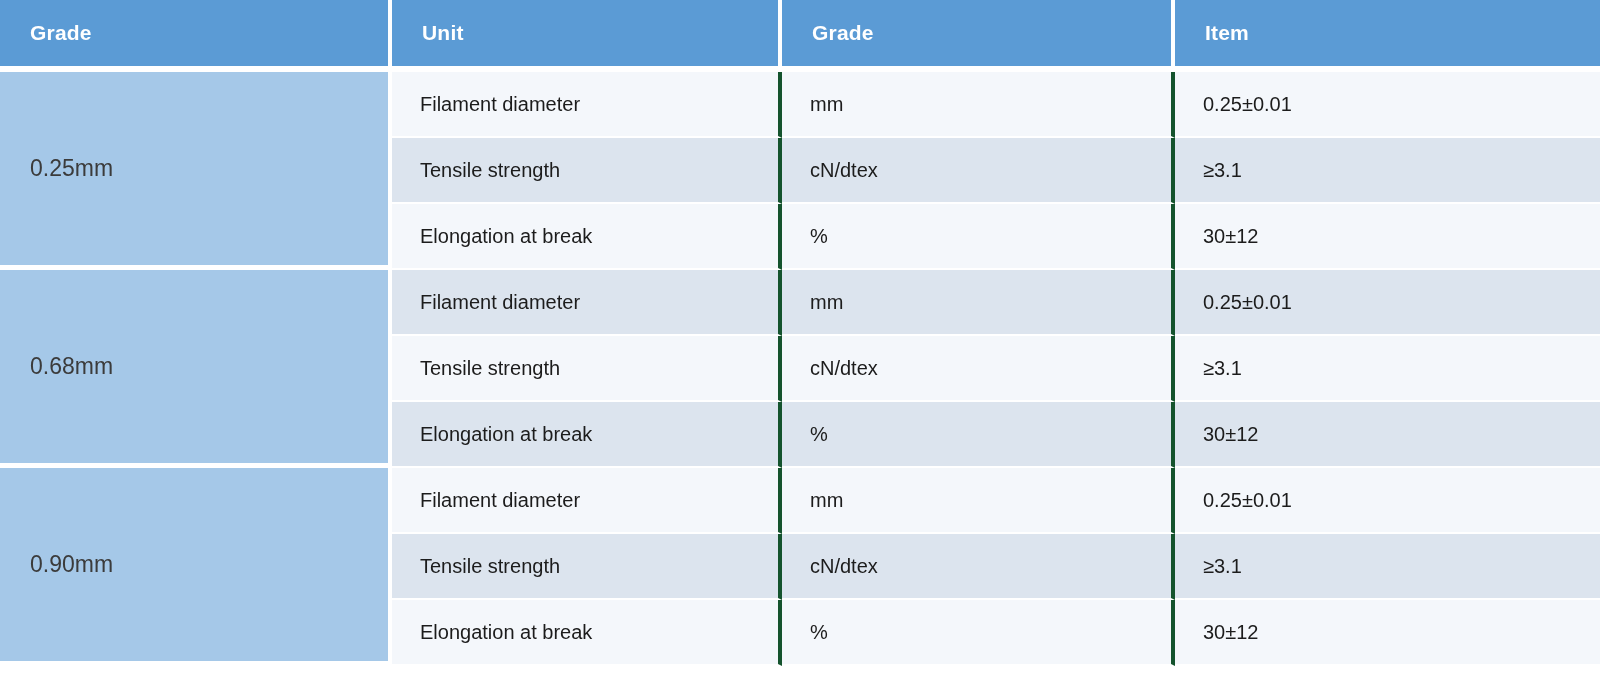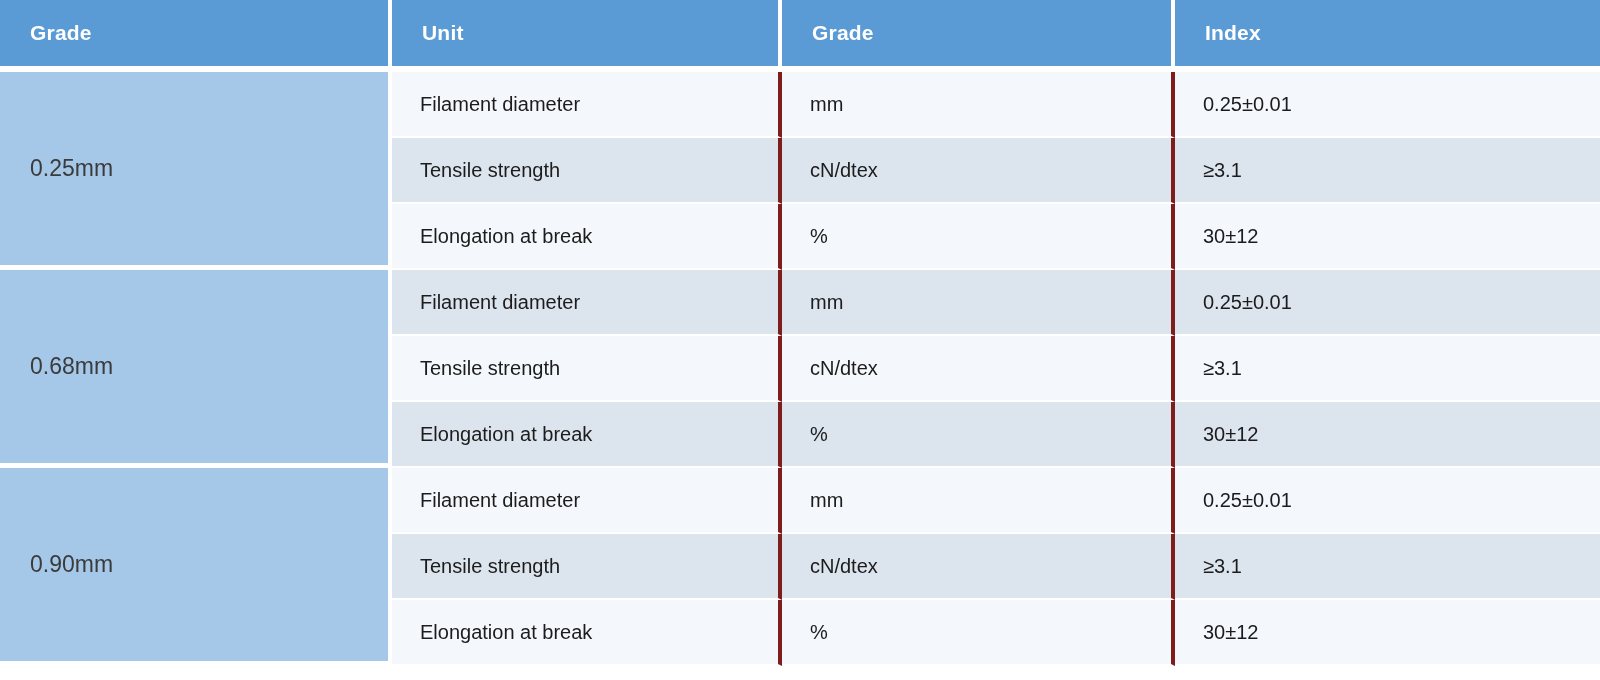--- a/index.html
+++ b/index.html
@@ -55,21 +55,21 @@
     box-sizing: border-box;
   }
 
   
   td.data-cell {
     font-size: 20px;
     color: #1c1c1c;
     height: 66px;
     padding: 0 0 0 28px;
     vertical-align: middle;
-    border-right: 4px solid #7f1d1d;
+    border-right: 4px solid #14532d;
     border-bottom: 2px solid #ffffff;
     box-sizing: border-box;
     white-space: nowrap;
   }
   td.data-cell.last { border-right: none; }
 
   tr.stripe-light td.data-cell { background: #f4f7fb; }
   tr.stripe-dark  td.data-cell { background: #dce4ee; }
 </style>
 </head>
@@ -80,21 +80,21 @@
     <col class="col-grade">
       <col class="col-item">
       <col class="col-unit">
       <col class="col-index">
   </colgroup>
   <thead>
     <tr>
       <th>Grade</th>
       <th>Unit</th>
       <th>Grade</th>
-      <th class="last">Index</th>
+      <th class="last">Item</th>
     </tr>
   </thead>
   <tbody>
 
     <tr class="stripe-light">
       <td class="grade-cell" rowspan="3">0.25mm</td>
       <td class="data-cell">Filament diameter</td>
       <td class="data-cell">mm</td>
       <td class="data-cell last">0.25±0.01</td>
     </tr>

